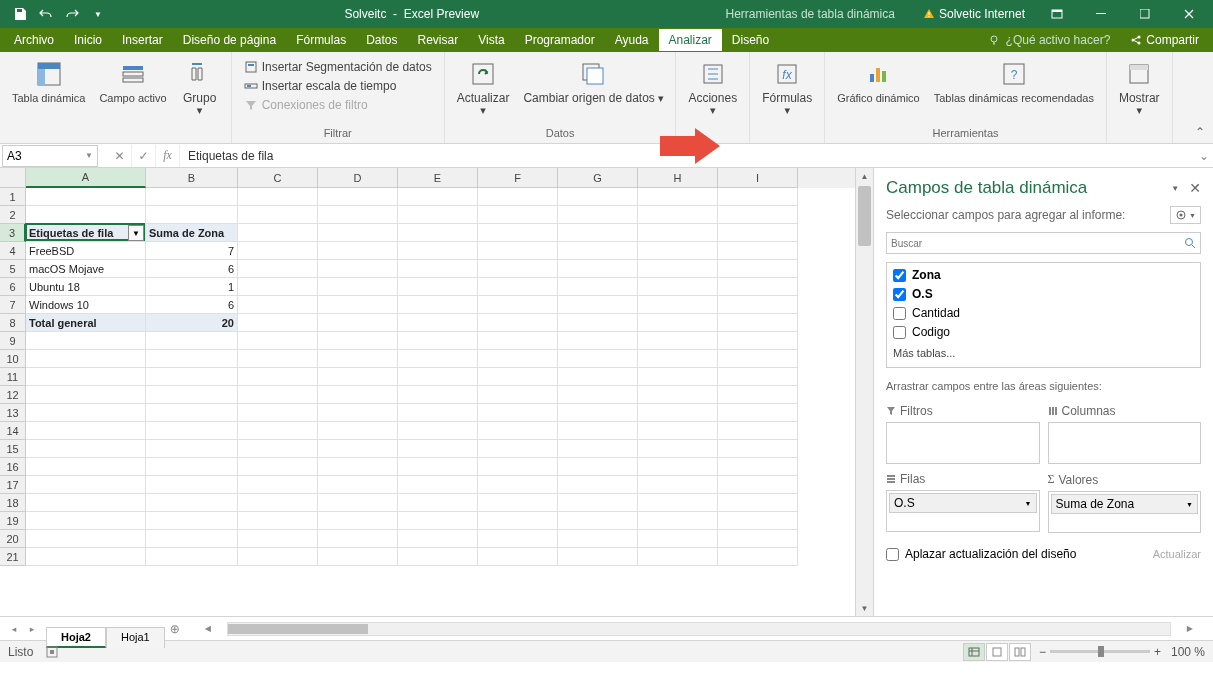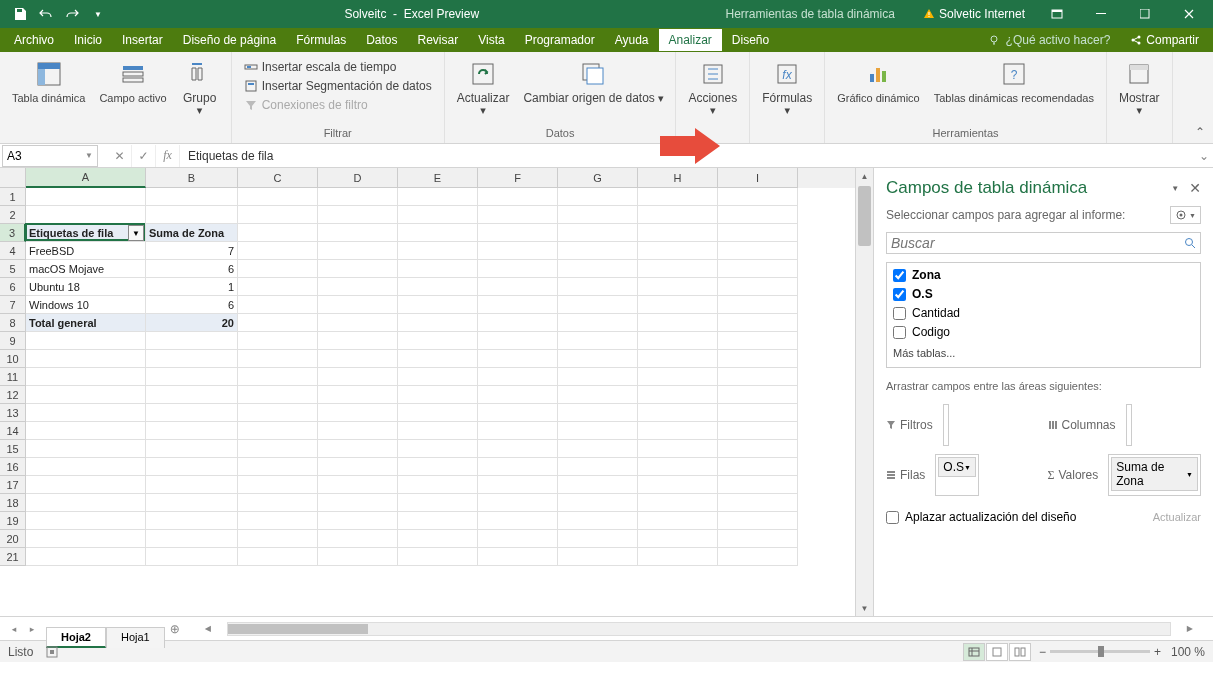--- a/index.html
+++ b/index.html
@@ -58,29 +58,29 @@
 .vscroll{width:18px;background:#f0f0f0;border-left:1px solid #d4d4d4;position:relative}
 .vscroll-thumb{position:absolute;left:2px;right:2px;top:18px;height:60px;background:#c1c1c1;border-radius:2px}
 .vscroll-btn{height:16px;display:flex;align-items:center;justify-content:center;color:#666;font-size:8px}
 .task-pane{width:340px;background:#fff;border-left:1px solid #d4d4d4;padding:10px 12px;display:flex;flex-direction:column;gap:8px}
 .tp-header{display:flex;justify-content:space-between;align-items:center}
 .tp-title{font-size:17px;color:#217346}
 .tp-close{cursor:pointer;color:#666;font-size:14px}
 .tp-sub{font-size:11px;color:#666;display:flex;justify-content:space-between;align-items:center}
 .tp-gear{border:1px solid #ccc;padding:2px 4px;cursor:pointer;display:flex;align-items:center;gap:2px}
 .tp-search{border:1px solid #ccc;height:22px;display:flex;align-items:center;padding:0 4px}
-.tp-search input{flex:1;border:none;outline:none;font-size:14px;color:#888;font-style:italic}
+.tp-search input{flex:1;border:none;outline:none;font-size:10px;color:#888;}
 .tp-fields{border:1px solid #ccc;padding:4px;display:flex;flex-direction:column;gap:3px;min-height:90px}
 .tp-field{display:flex;align-items:center;gap:6px;font-size:11px;padding:1px 2px}
 .tp-field.bold{font-weight:600}
 .tp-field input[type=checkbox]{width:13px;height:13px}
 .tp-more{font-size:11px;color:#444;padding:4px 2px;cursor:pointer}
 .tp-drag-label{font-size:11px;color:#666;padding:4px 0}
 .tp-areas{display:grid;grid-template-columns:1fr 1fr;gap:8px}
-.tp-area{display:flex;flex-direction:row;gap:10px}
+.tp-area{display:flex;flex-direction:column;gap:4px}
 .tp-area-label{font-size:11px;color:#666;display:flex;align-items:center;gap:4px}
 .tp-area-box{border:1px solid #ccc;background:#fff;min-height:42px;padding:2px}
 .tp-area-item{background:#f0f0f0;border:1px solid #ccc;padding:2px 4px;font-size:11px;display:flex;justify-content:space-between;align-items:center}
 .tp-defer{display:flex;align-items:center;gap:6px;font-size:11px;padding-top:6px}
 .tp-update{color:#aaa;font-size:11px}
 .sheet-tabs{height:24px;background:#fff;border-top:1px solid #d4d4d4;display:flex;align-items:center}
 .st-nav{display:flex;padding:0 6px;gap:2px}
 .st-nav-btn{width:16px;height:16px;display:flex;align-items:center;justify-content:center;color:#888;cursor:pointer;font-size:9px}
 .st-tab{padding:3px 14px;border:1px solid #ccc;border-bottom:none;background:#fff;font-size:11px;cursor:pointer;margin-top:18px}
 .st-tab.active{border-bottom:2px solid #217346;font-weight:600;background:#fff}
@@ -226,31 +226,31 @@
         <div class="rb-label"><span>Grupo</span><br>▾</div>
       </div>
     </div>
     <div class="rg-label">&nbsp;</div>
   </div>
   <div class="ribbon-group">
     <div class="rg-content">
       <div class="rb-list">
         <div class="rb-small">
             <svg width="14" height="14" viewBox="0 0 14 14">
+              <rect x="2" y="2" width="10" height="10" fill="none" stroke="#666"></rect>
+              <rect x="4" y="4" width="6" height="2" fill="#4a86c5"></rect>
+            </svg>
+            <span>Insertar Segmentación de datos</span>
+          </div>
+        <div class="rb-small">
+            <svg width="14" height="14" viewBox="0 0 14 14">
               <rect x="1" y="5" width="12" height="4" fill="none" stroke="#666"></rect>
               <rect x="3" y="6" width="4" height="2" fill="#4a86c5"></rect>
             </svg>
             <span>Insertar escala de tiempo</span>
-          </div>
-        <div class="rb-small">
-            <svg width="14" height="14" viewBox="0 0 14 14">
-              <rect x="2" y="2" width="10" height="10" fill="none" stroke="#666"></rect>
-              <rect x="4" y="4" width="6" height="2" fill="#4a86c5"></rect>
-            </svg>
-            <span>Insertar Segmentación de datos</span>
           </div>
         <div class="rb-small disabled">
             <svg width="14" height="14" viewBox="0 0 14 14">
               <path fill="#bbb" d="M2 3h10l-4 5v4l-2-1V8z"></path>
             </svg>
             <span>Conexiones de filtro</span>
           </div>
       </div>
     </div>
     <div class="rg-label">Filtrar</div>

